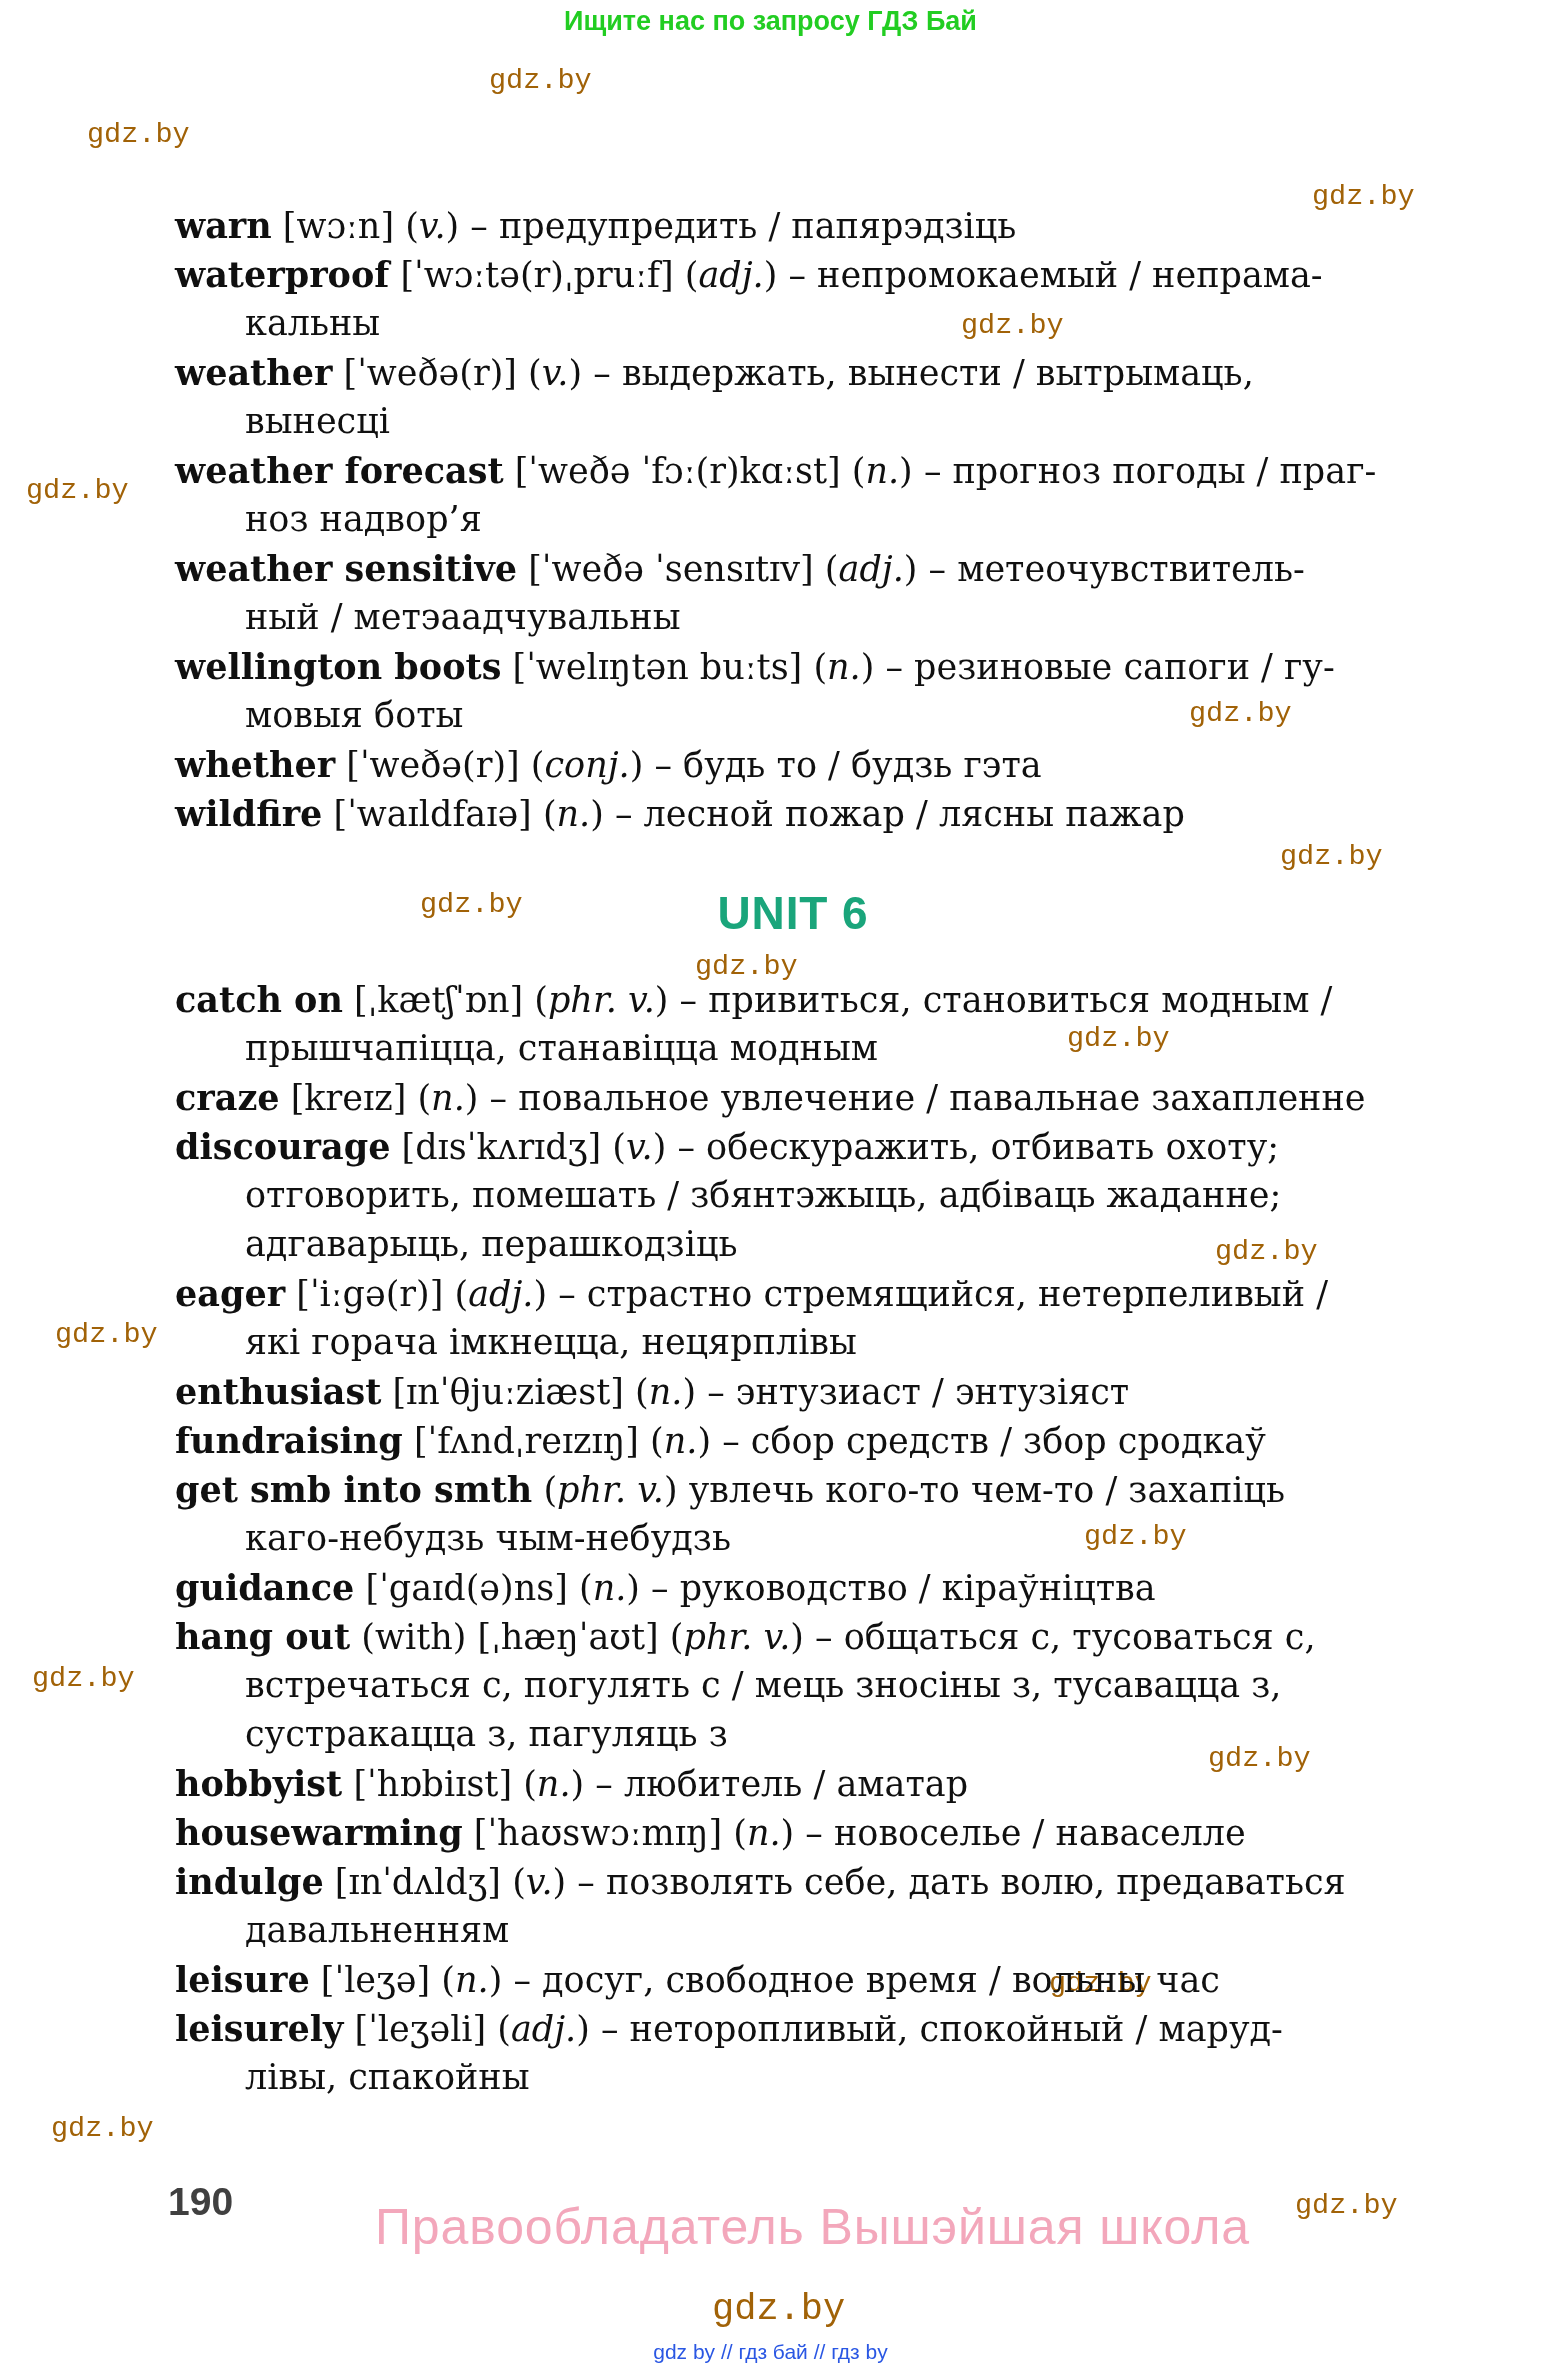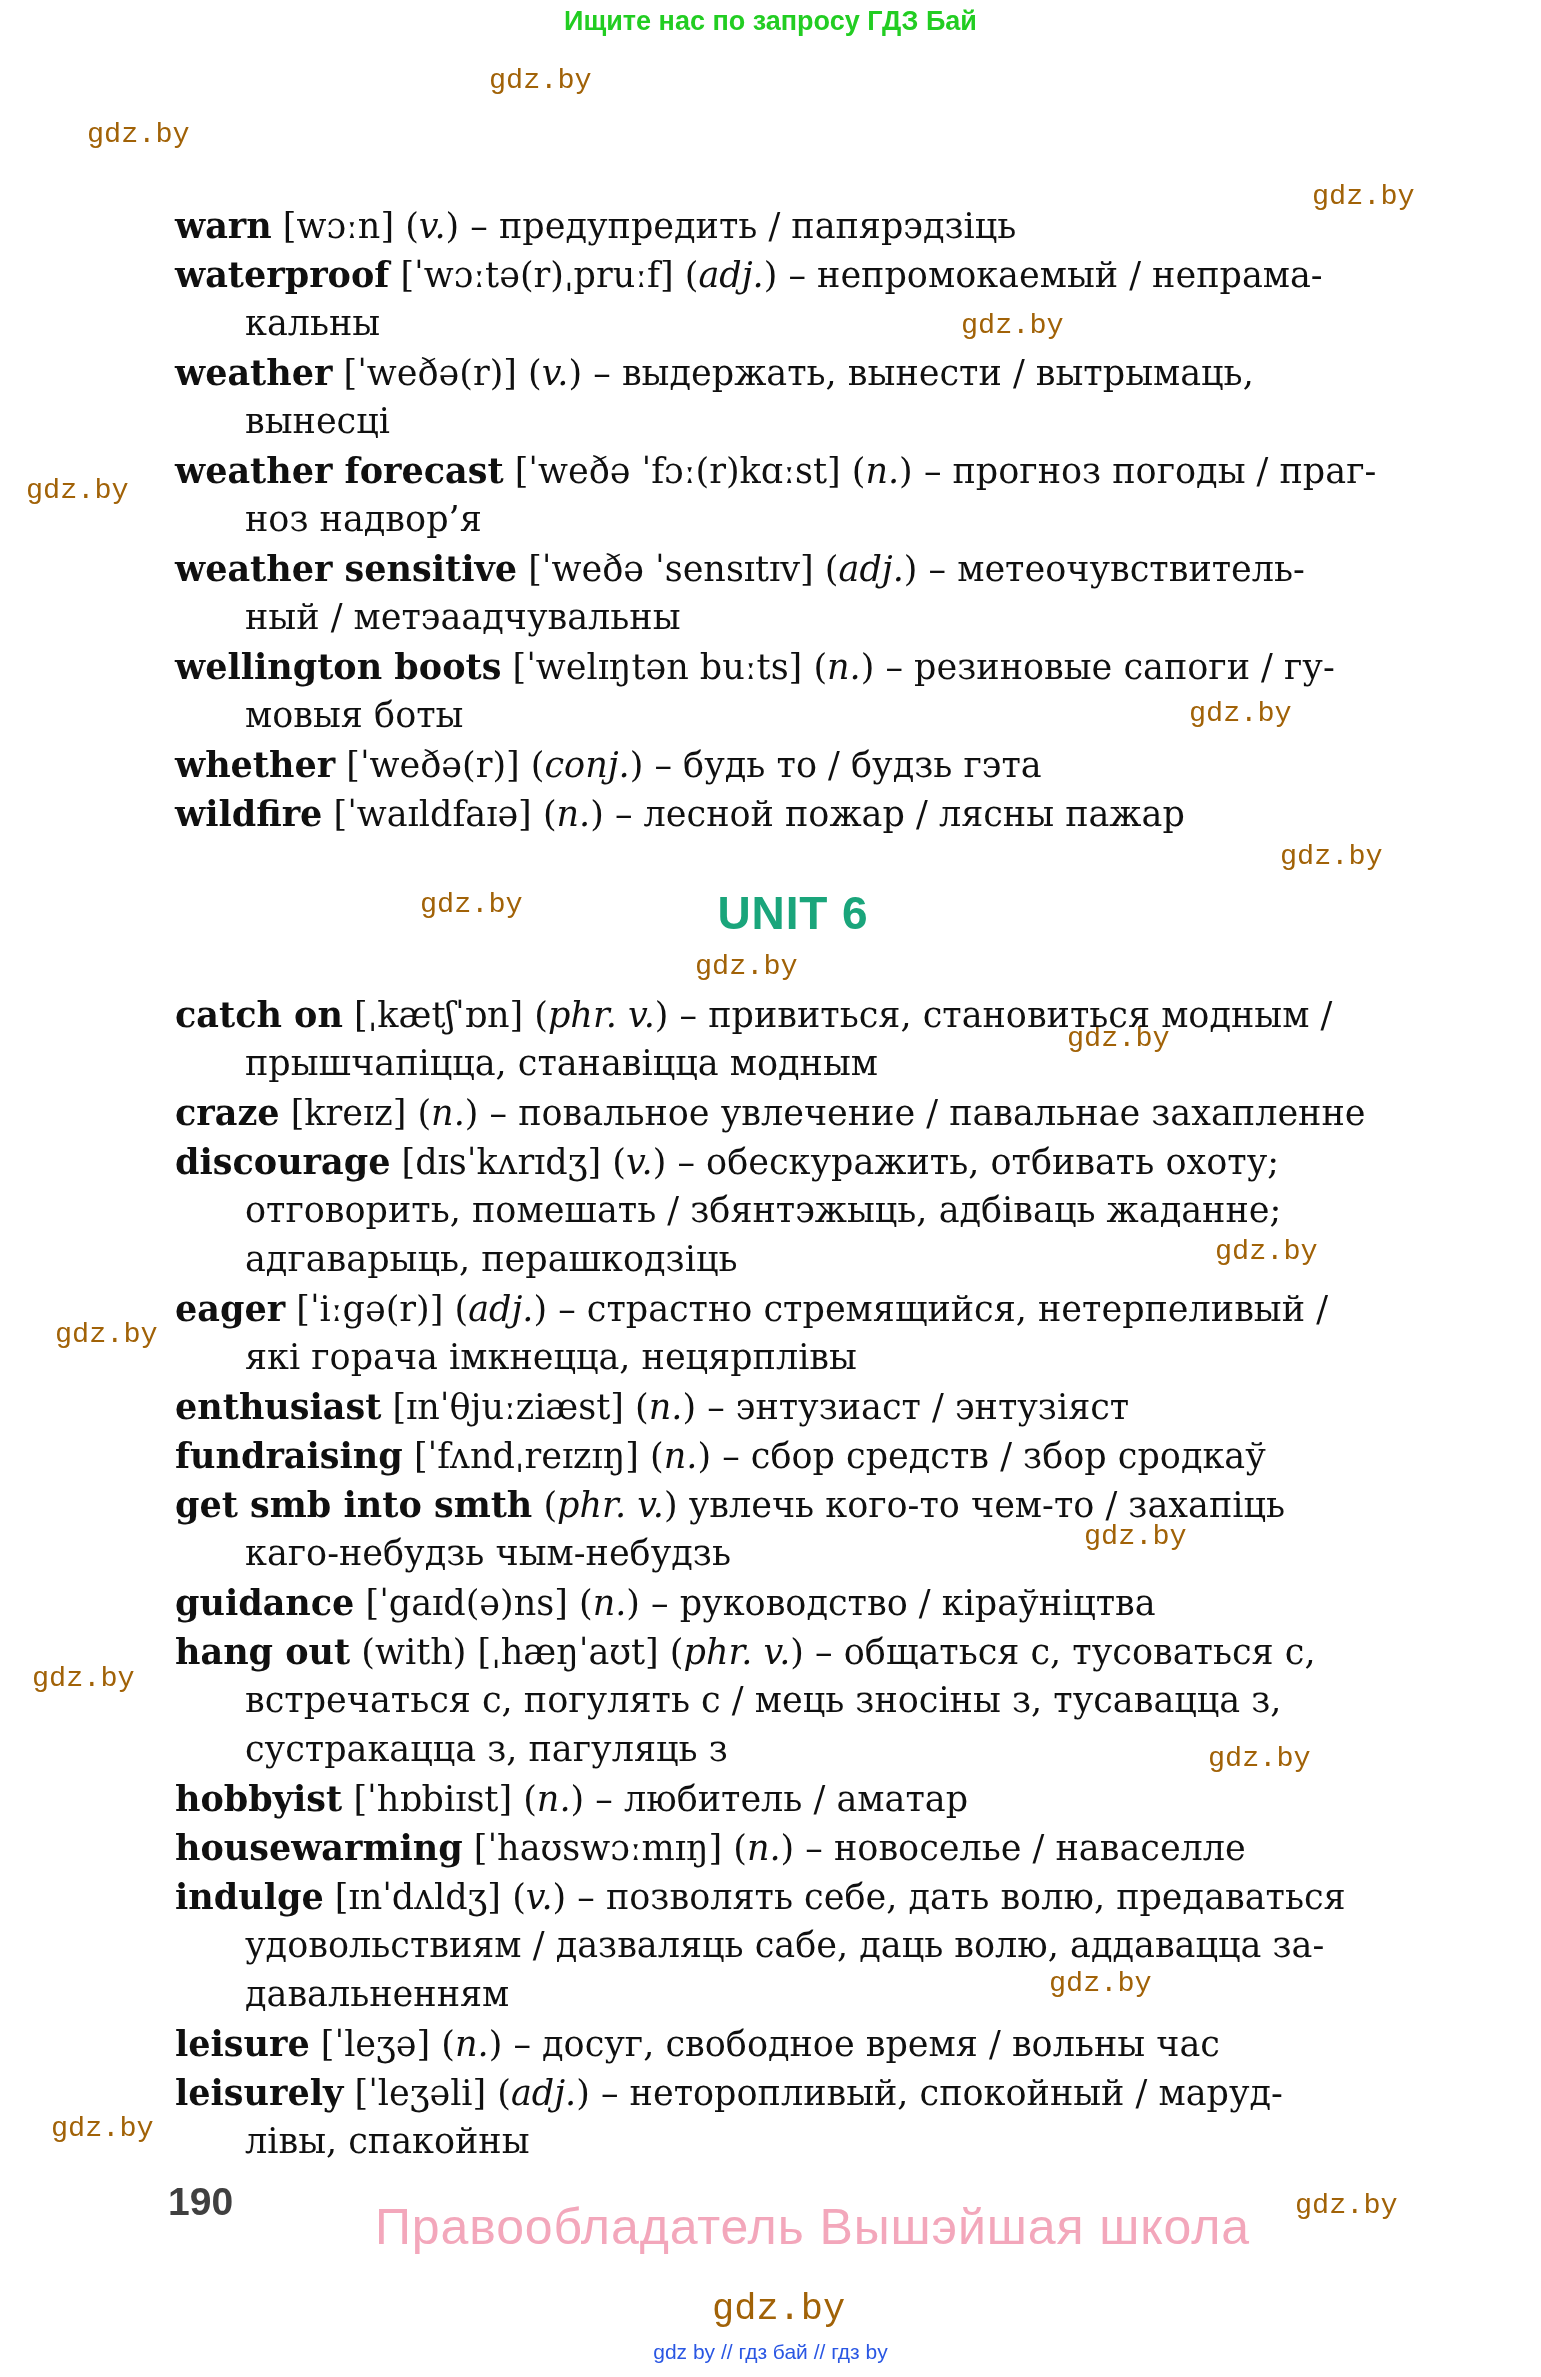--- a/index.html
+++ b/index.html
@@ -12,21 +12,21 @@
   .wm{position:absolute;font-family:Liberation Mono, monospace;font-size:28.5px;color:#a16207;white-space:nowrap;}
   .wm-lg{font-size:37px;}
 
   .vocab{position:absolute;left:175px;top:201px;width:1236px;
          font-size:35px;line-height:49px;}
   .vline{height:49px;line-height:49px;white-space:nowrap;}
   .vline.indent{padding-left:70px;}
   .vline .b{font-weight:bold;}
   .vline .i{font-style:italic;}
   .vline .r{font-style:normal;}
-  .unit-heading{height:49px;line-height:49px;margin:51px 0 52px 0;text-align:center;
+  .unit-heading{height:49px;line-height:49px;margin:51px 0 37px 0;text-align:center;
                 font-family:"Liberation Sans",sans-serif;font-weight:bold;
                 font-size:46px;color:#1aa57b;letter-spacing:0.9px;}
 
   .page-number{position:absolute;left:168px;top:2180px;
                font-family:"Liberation Sans",sans-serif;font-weight:bold;
                font-size:39px;color:#404040;}
   .copyright{position:absolute;left:375px;top:2198px;
              font-family:"Liberation Sans",sans-serif;font-size:50px;
              letter-spacing:0.9px;color:#f3a7bb;white-space:nowrap;}
   .footer-links{position:absolute;left:0;top:2340px;width:100%;text-align:center;
@@ -85,21 +85,20 @@
       <div class="vline"><span class="b">fundraising</span><span class="r"> [ˈfʌndˌreɪzɪŋ] (</span><span class="i">n.</span><span class="r">) – сбор средств / збор сродкаў</span></div>
       <div class="vline"><span class="b">get smb into smth</span><span class="r"> (</span><span class="i">phr. v.</span><span class="r">) увлечь кого-то чем-то / захапіць</span></div>
       <div class="vline indent"><span class="r">каго-небудзь чым-небудзь</span></div>
       <div class="vline"><span class="b">guidance</span><span class="r"> [ˈgaɪd(ə)ns] (</span><span class="i">n.</span><span class="r">) – руководство / кіраўніцтва</span></div>
       <div class="vline"><span class="b">hang out</span><span class="r"> (with) [ˌhæŋˈaʊt] (</span><span class="i">phr. v.</span><span class="r">) – общаться с, тусоваться с,</span></div>
       <div class="vline indent"><span class="r">встречаться с, погулять с / мець зносіны з, тусавацца з,</span></div>
       <div class="vline indent"><span class="r">сустракацца з, пагуляць з</span></div>
       <div class="vline"><span class="b">hobbyist</span><span class="r"> [ˈhɒbiɪst] (</span><span class="i">n.</span><span class="r">) – любитель / аматар</span></div>
       <div class="vline"><span class="b">housewarming</span><span class="r"> [ˈhaʊswɔːmɪŋ] (</span><span class="i">n.</span><span class="r">) – новоселье / наваселле</span></div>
       <div class="vline"><span class="b">indulge</span><span class="r"> [ɪnˈdʌldʒ] (</span><span class="i">v.</span><span class="r">) – позволять себе, дать волю, предаваться</span></div>
-      <div class="vline indent"><span class="r">удовольствиям / дазваляць сабе, даць волю, аддавацца за-</span></div>
       <div class="vline indent"><span class="r">давальненням</span></div>
       <div class="vline"><span class="b">leisure</span><span class="r"> [ˈleʒə] (</span><span class="i">n.</span><span class="r">) – досуг, свободное время / вольны час</span></div>
       <div class="vline"><span class="b">leisurely</span><span class="r"> [ˈleʒəli] (</span><span class="i">adj.</span><span class="r">) – неторопливый, спокойный / маруд-</span></div>
       <div class="vline indent"><span class="r">лівы, спакойны</span></div>
     </div>
 
   <div class="page-number">190</div>
   <div class="copyright">Правообладатель Вышэйшая школа</div>
   <div class="wm wm-lg" style="left:712px;top:2288px">gdz.by</div>
   <div class="footer-links">gdz by  //  гдз бай  //  гдз by</div>

